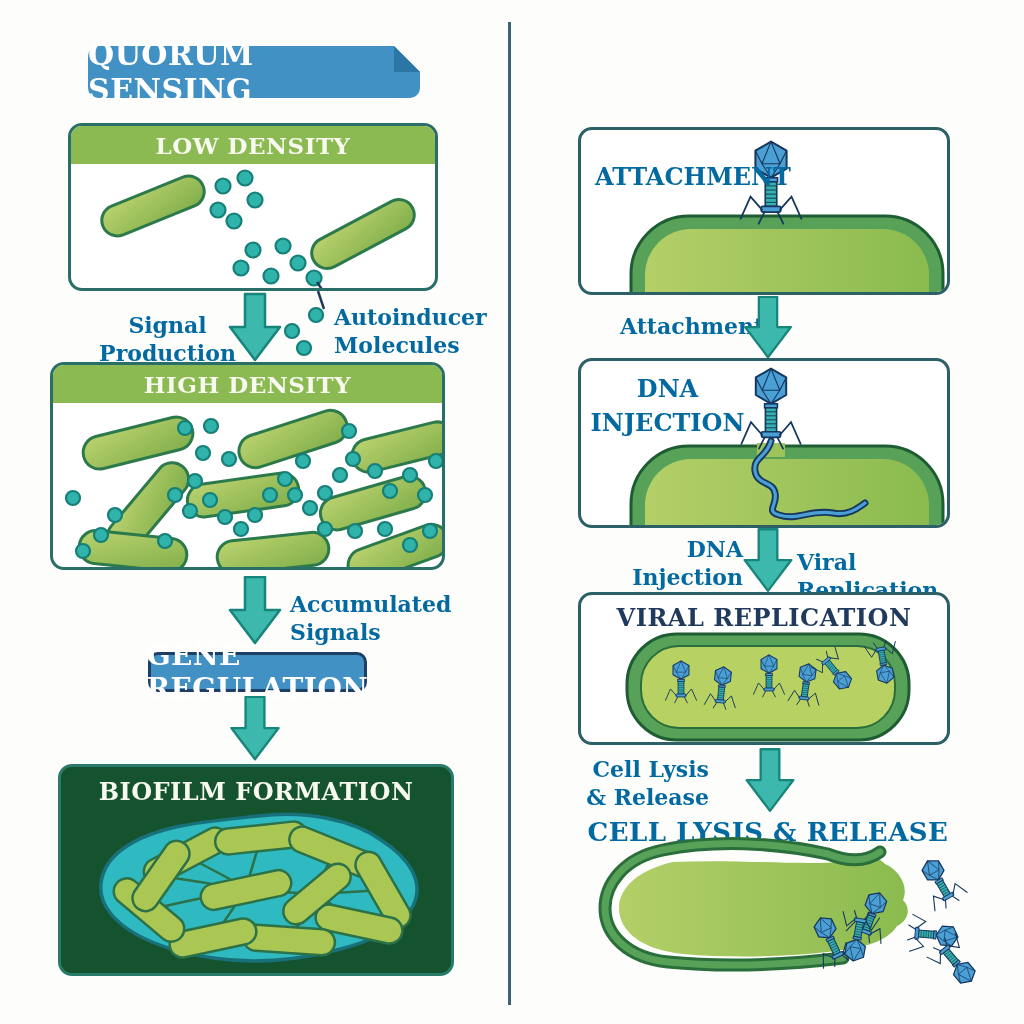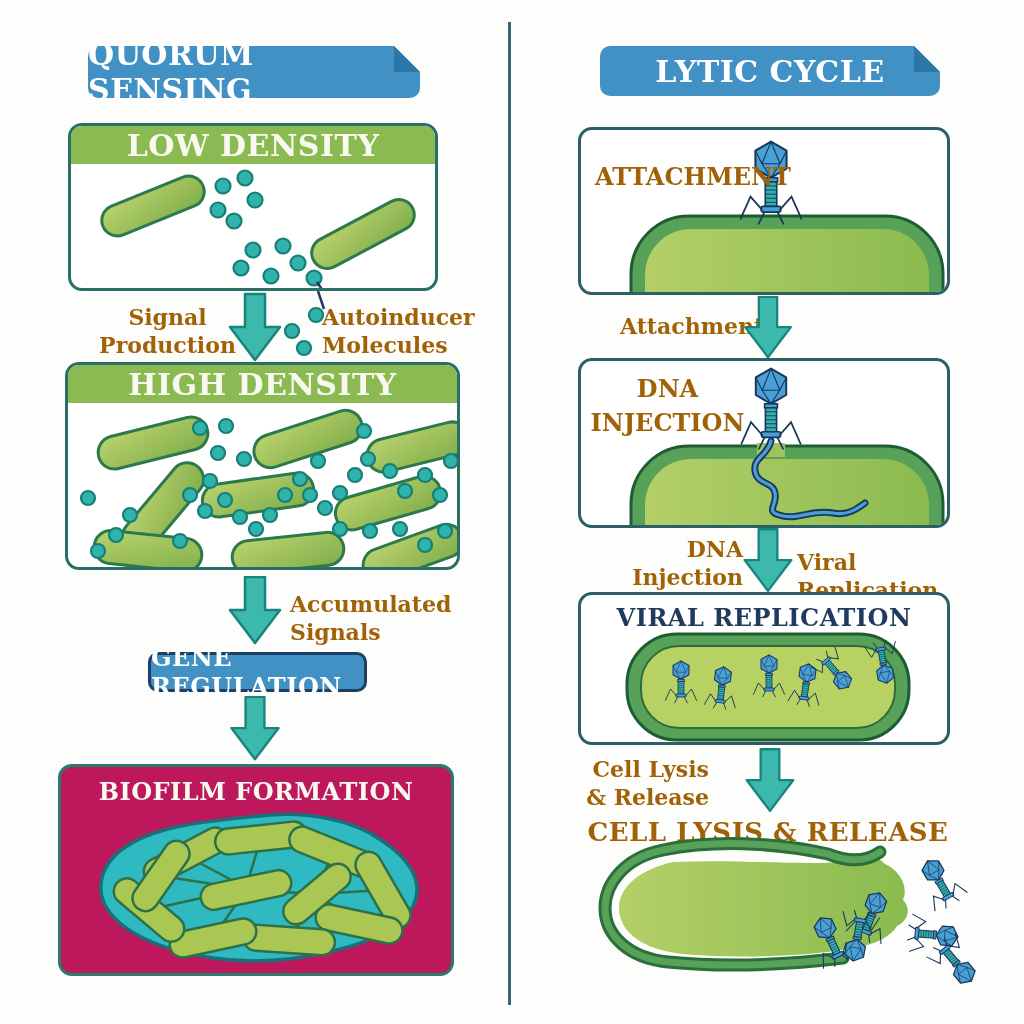--- a/index.html
+++ b/index.html
@@ -8,34 +8,34 @@
   .banner{position:absolute;background:#4191c4;border-radius:10px;border-top-right-radius:2px;
           display:flex;align-items:center;justify-content:center;color:#ffffff;font-weight:bold;
           font-size:30px;letter-spacing:.5px;}
   .fold{position:absolute;top:0;right:0;width:26px;height:26px;}
   .fold::before{content:"";position:absolute;inset:0;background:#fdfdfb;
           clip-path:polygon(0 0,100% 0,100% 100%);}
   .fold::after{content:"";position:absolute;inset:0;background:#2c76a6;
           clip-path:polygon(0 0,100% 100%,0 100%);}
   .panel{position:absolute;background:#ffffff;border:3px solid #2a6e68;border-radius:14px;
          overflow:hidden;box-sizing:border-box;}
-  .panel.green{background:#be185d;border-color:#2a7a6b;}
+  .panel.green{background:#14532d;border-color:#2a7a6b;}
   .panel-header{height:38px;background:#8cba52;display:flex;align-items:center;justify-content:center;
-         color:#f8f9ef;font-size:30px;font-weight:bold;letter-spacing:.5px;}
+         color:#f8f9ef;font-size:23px;font-weight:bold;letter-spacing:.5px;}
   .panel-title-green{margin-top:10px;text-align:center;color:#f8f9ef;font-size:24px;font-weight:bold;
          letter-spacing:.5px;}
-  .lbl{position:absolute;font-weight:bold;color:#a16207;font-size:22px;line-height:28px;
+  .lbl{position:absolute;font-weight:bold;color:#0369a1;font-size:22px;line-height:28px;
        white-space:pre-line;}
   .lbl.center{text-align:center;}
   .lbl.right{text-align:right;}
   .lbl.big{font-size:26px;letter-spacing:.5px;}
   .lbl.inpanel{font-size:24px;line-height:34px;}
   .bluebar{position:absolute;background:#4191c4;border:3px solid #1d3f66;border-radius:10px;
        box-sizing:border-box;display:flex;align-items:center;justify-content:center;
-       color:#ffffff;font-size:24px;font-weight:bold;letter-spacing:.5px;}
+       color:#ffffff;font-size:28px;font-weight:bold;letter-spacing:.5px;}
   .divider{position:absolute;background:#3a6574;}
   .svgabs{position:absolute;}
   .rod{fill:url(#gradRod);stroke:#2c7a4b;stroke-width:3;}
   .dot{fill:#2fb3aa;stroke:#157f78;stroke-width:2.2;}
   .brod{fill:#aac753;stroke:#2c7148;stroke-width:2.5;}
   .bline{fill:none;stroke:#2c7148;stroke-width:2.5;}
 </style>
 </head>
 <body>
 
@@ -101,26 +101,26 @@
 
   <svg class="svgabs" style="left:60px;top:291px;" width="420" height="72" viewBox="0 0 420 72">
     <line x1="258" y1="0" x2="264" y2="18" stroke="#1f3a5c" stroke-width="2.5"></line>
     <use href="#arrowDown" transform="translate(195,2)"></use>
     <g>
       <circle class="dot" cx="232" cy="40" r="7"></circle>
         <circle class="dot" cx="256" cy="24" r="7"></circle>
       <circle class="dot" cx="244" cy="57" r="7"></circle>
     </g>
   </svg>
-  <div class="lbl center" style="left:95px;top:303px;width:145px;text-align:center;">Signal
+  <div class="lbl center" style="left:95px;top:311px;width:145px;text-align:center;">Signal
 Production</div>
-  <div class="lbl" style="left:322px;top:303px;width:165px;">Autoinducer
+  <div class="lbl" style="left:334px;top:303px;width:165px;">Autoinducer
 Molecules</div>
 
-  <div class="panel" style="left:65px;top:362px;width:395px;height:208px;">
+  <div class="panel" style="left:50px;top:362px;width:395px;height:208px;">
     <div class="panel-header">
       <span>HIGH DENSITY</span>
     </div>
     <svg width="389" height="167" viewBox="0 0 389 167">
       <g>
         <rect class="rod" x="-56" y="-16.5" width="112" height="33" rx="16.5" transform="translate(85,40) rotate(-14)"></rect>
         <rect class="rod" x="-56" y="-16.5" width="112" height="33" rx="16.5" transform="translate(240,36) rotate(-18)"></rect>
         <rect class="rod" x="-52" y="-16.5" width="104" height="33" rx="16.5" transform="translate(350,44) rotate(-14)"></rect>
         <rect class="rod" x="-54" y="-16.5" width="108" height="33" rx="16.5" transform="translate(95,105) rotate(-50)"></rect>
         <rect class="rod" x="-56" y="-16.5" width="112" height="33" rx="16.5" transform="translate(190,92) rotate(-8)"></rect>
@@ -210,24 +210,20 @@
         <rect class="brod" x="-46" y="-13" width="92" height="26" rx="13" transform="translate(228,132) rotate(4)"></rect>
         <rect class="brod" x="-44" y="-13" width="88" height="26" rx="13" transform="translate(152,130) rotate(-12)"></rect>
         <rect class="brod" x="-42" y="-13" width="84" height="26" rx="13" transform="translate(88,102) rotate(40)"></rect>
         <rect class="brod" x="-40" y="-13" width="80" height="26" rx="13" transform="translate(100,68) rotate(-55)"></rect>
         <rect class="brod" x="-46" y="-13" width="92" height="26" rx="13" transform="translate(185,82) rotate(-12)"></rect>
         <rect class="brod" x="-40" y="-13" width="80" height="26" rx="13" transform="translate(256,86) rotate(-40)"></rect>
       </g>
     </svg>
   </div>
 
-  <div class="banner" style="left:600px;top:46px;width:340px;height:50px;">
-    <span>LYTIC CYCLE</span>
-    <div class="fold"></div>
-  </div>
 
   <div class="panel" style="left:578px;top:127px;width:372px;height:168px;border-color:#2d5f66;">
     <svg width="366" height="162" viewBox="0 0 366 162">
       <g>
         <rect x="50" y="86" width="312" height="150" rx="58" fill="#57a158" stroke="#1e5c33" stroke-width="3"></rect>
         <rect x="64" y="99" width="284" height="140" rx="46" fill="url(#gradCell)"></rect>
       </g>
       <use href="#phage" transform="translate(190,10) scale(0.82)"></use>
     </svg>
   </div>

